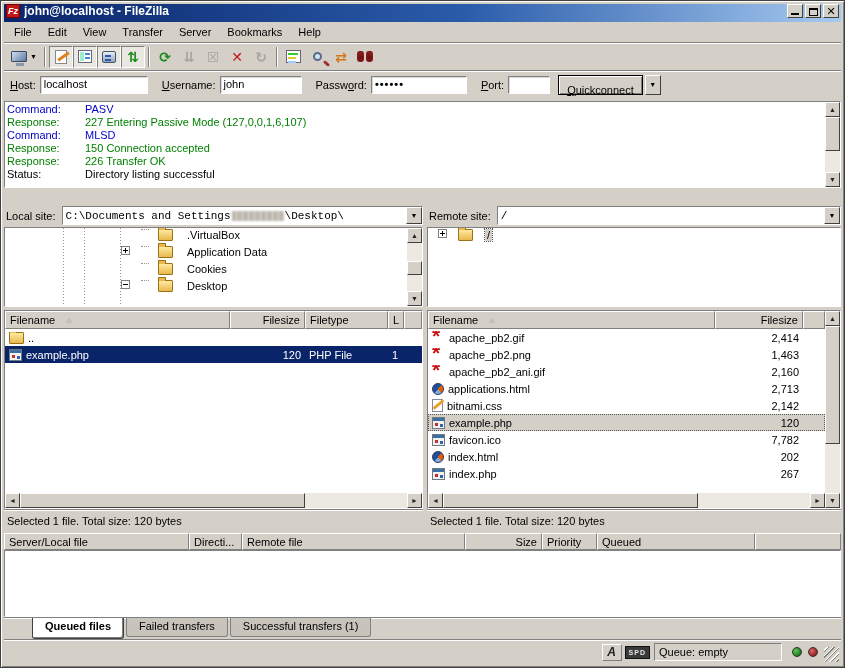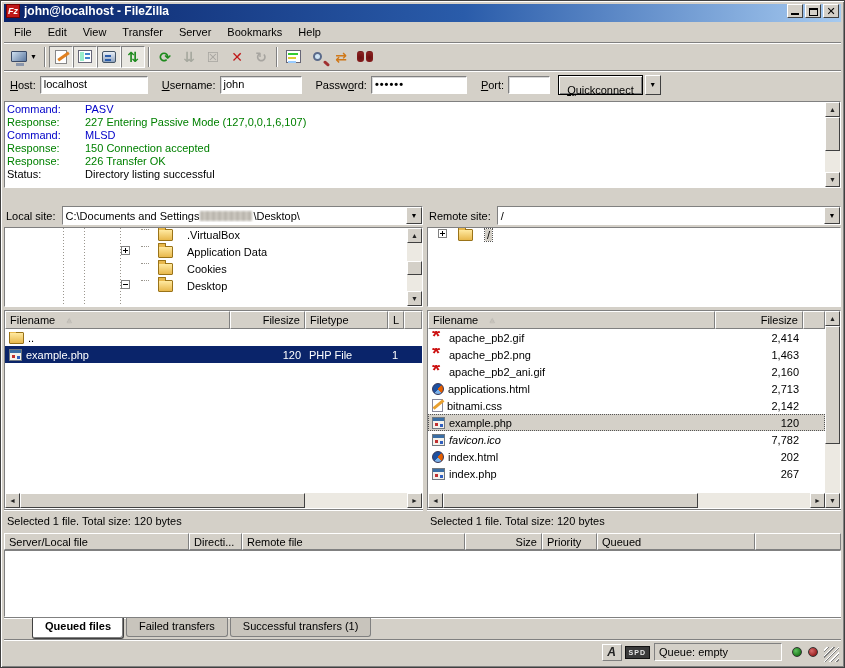--- a/index.html
+++ b/index.html
@@ -106,21 +106,21 @@
 
   
   .main{ flex:1; display:flex; margin-top:3px; min-height:0; }
   .panel{ display:flex; flex-direction:column; min-width:0; }
   .panel.local{ width:419px; margin-right:4px; }
   .panel.remote{ flex:1; }
   .site-row{ height:21px; flex:none; display:flex; align-items:center;margin-top:14px; }
   .site-label{ padding:0 6px 0 2px; white-space:nowrap; }
   .combo{ flex:1; height:19px; background:#fff; border:1px solid; border-color:#808080 #fff #fff #808080;
           display:flex; align-items:center; overflow:hidden; }
-  .combo-text{ flex:1; padding:0 3px; white-space:nowrap; overflow:hidden; display:flex; align-items:center;}
+  .combo-text{ flex:1; padding:0 3px; white-space:nowrap; overflow:hidden; display:flex; align-items:center;font-family:Liberation Mono, monospace;}
   .combo-dd{ width:16px; height:17px; flex:none; background:#d4d0c8; border:1px solid;
              border-color:#fff #404040 #404040 #fff; font-size:7px; text-align:center; line-height:15px; }
   .redacted{ display:inline-block; width:52px; height:10px; margin:0 1px;
              background:repeating-linear-gradient(90deg,#b8b4ac 0 3px,#ccc8c0 3px 6px); filter:blur(1px); }
 
   .treebox{ height:80px; flex:none; background:#fff; border:1px solid;
             border-color:#808080 #fff #fff #808080; margin-top:1px; display:flex; overflow:hidden; }
   .tree-content{ flex:1; overflow:hidden; position:relative; padding-top:1px; }
   .tree-content.guides{
      background-image:repeating-linear-gradient(to bottom,#9a968e 0 1px,transparent 1px 3px),
@@ -512,21 +512,21 @@
                 <span class="fcell right" style="width: 88px;">2,142</span>
               </div>
               <div class="frow sel-inactive">
                 <span class="fcell" style="width: 287px;">
                   <span class="fi fi-php"></span>
                   <span>example.php</span>
                 </span>
                 <span class="fcell right" style="width: 88px;">120</span>
               </div>
               <div class="frow">
-                <span class="fcell" style="width: 287px; font-style: italic;">
+                <span class="fcell" style="width: 287px;">
                   <span class="fi fi-php"></span>
                   <span>favicon.ico</span>
                 </span>
                 <span class="fcell right" style="width: 88px;">7,782</span>
               </div>
               <div class="frow">
                 <span class="fcell" style="width: 287px;">
                   <span class="fi fi-html"></span>
                   <span>index.html</span>
                 </span>

